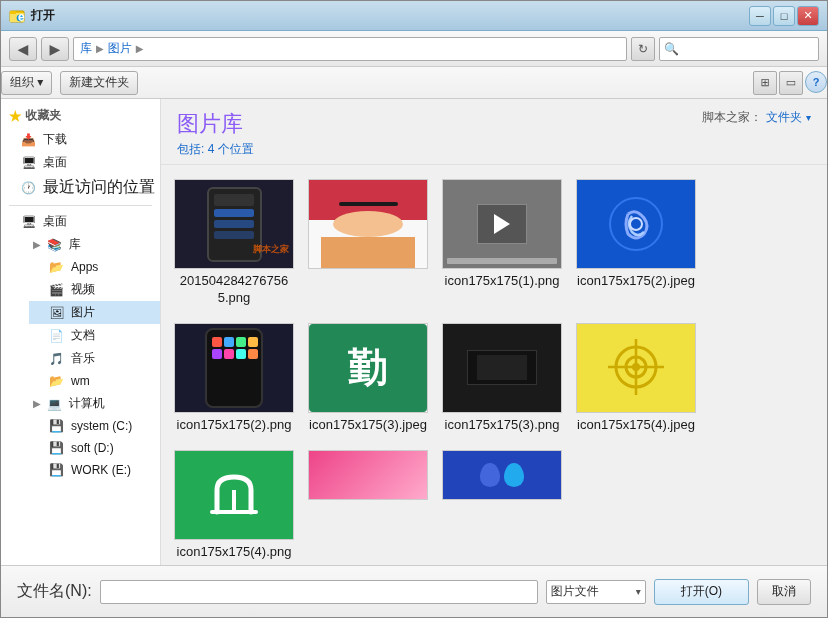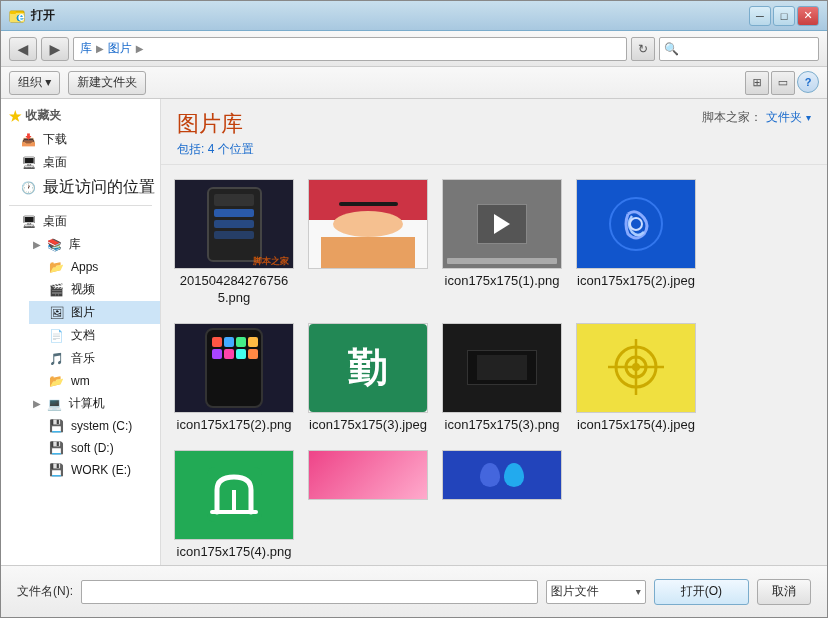--- a/index.html
+++ b/index.html
@@ -21,21 +21,21 @@
     .nav-btn { width: 28px; height: 24px; background: linear-gradient(to bottom, #f0f0f0, #d8d8d8); border: 1px solid #aaa; border-radius: 3px; cursor: pointer; display: flex; align-items: center; justify-content: center; font-size: 14px; color: #555; }
     .address-bar { flex: 1; height: 24px; background: white; border: 1px solid #aaa; border-radius: 2px; display: flex; align-items: center; padding: 0 6px; gap: 4px; }
     .breadcrumb-item { color: #1a6bcc; cursor: pointer; font-size: 12px; }
     .breadcrumb-sep { color: #888; font-size: 10px; }
     .refresh-btn { width: 24px; height: 24px; background: linear-gradient(to bottom, #f0f0f0, #d8d8d8); border: 1px solid #aaa; border-radius: 2px; cursor: pointer; display: flex; align-items: center; justify-content: center; font-size: 12px; color: #555; }
     .search-area { display: flex; align-items: center; height: 24px; background: white; border: 1px solid #aaa; border-radius: 2px; padding: 0 4px; gap: 2px; width: 160px; }
     .search-input { border: none; outline: none; flex: 1; font-size: 12px; color: #888; background: transparent; }
     .search-icon { color: #888; font-size: 12px; }
 
     
-    .action-bar { height: 32px; background: linear-gradient(to bottom, #f8f8f8, #efefef); border-bottom: 1px solid #ccc; display: flex; align-items: center; padding: 0 8px; gap: 8px; }
+    .action-bar { height: 32px; background: linear-gradient(to bottom, #f8f8f8, #efefef); border-bottom: 1px solid #ccc; display: flex; align-items: center; padding: 0 0; gap: 8px; }
     .action-btn { height: 24px; padding: 0 8px; background: linear-gradient(to bottom, #f8f8f8, #e0e0e0); border: 1px solid #aaa; border-radius: 3px; cursor: pointer; font-size: 12px; color: #333; display: flex; align-items: center; gap: 4px; }
     .view-controls { margin-left: auto; display: flex; gap: 2px; }
     .view-btn { width: 24px; height: 24px; background: linear-gradient(to bottom, #f0f0f0, #d8d8d8); border: 1px solid #aaa; border-radius: 2px; cursor: pointer; display: flex; align-items: center; justify-content: center; font-size: 11px; color: #555; }
     .help-btn { width: 22px; height: 22px; background: linear-gradient(to bottom, #e0ecf8, #c0d8f0); border: 1px solid #7aaccc; border-radius: 50%; cursor: pointer; display: flex; align-items: center; justify-content: center; font-size: 11px; font-weight: bold; color: #1a6bcc; }
 
     
     .main-content { flex: 1; display: flex; overflow: hidden; }
 
     
     .sidebar { width: 160px; background: white; border-right: 1px solid #ddd; overflow-y: auto; padding: 4px 0; }
@@ -44,21 +44,21 @@
     .sidebar-item { padding: 3px 8px 3px 20px; cursor: pointer; display: flex; align-items: center; gap: 6px; font-size: 12px; color: #1a1a1a; white-space: nowrap; overflow: hidden; }
     .sidebar-item.selected { background: #cce4f7; }
     .sidebar-item .icon { width: 16px; height: 16px; flex-shrink: 0; display: flex; align-items: center; justify-content: center; }
     .sidebar-section-sub { padding-left: 12px; }
     .sidebar-divider { height: 1px; background: #ddd; margin: 4px 8px; }
     .star-icon { color: #f5c400; font-size: 14px; }
 
     
     .file-area { flex: 1; display: flex; flex-direction: column; overflow: hidden; }
     .file-area-header { padding: 10px 16px 6px 16px; border-bottom: 1px solid #e0e0e0; display: flex; justify-content: space-between; align-items: flex-start; }
-    .library-title { font-size: 22px; color: #c2410c; font-weight: normal; }
+    .library-title { font-size: 22px; color: #8b5cf6; font-weight: normal; }
     .library-subtitle { font-size: 11px; color: #1a6bcc; margin-top: 2px; }
     .library-subtitle span { cursor: pointer; }
     .sort-area { font-size: 11px; color: #555; display: flex; align-items: center; gap: 4px; }
     .sort-link { color: #1a6bcc; cursor: pointer; }
     .sort-arrow { font-size: 10px; color: #1a6bcc; }
 
     
     .file-grid-container { flex: 1; overflow-y: auto; overflow-x: hidden; padding: 8px; }
     .file-grid { display: flex; flex-wrap: wrap; gap: 4px; }
     .file-item { width: 130px; cursor: pointer; padding: 6px; display: flex; flex-direction: column; align-items: center; gap: 4px; border-radius: 2px; }
@@ -68,30 +68,30 @@
     
     .file-grid-container::-webkit-scrollbar { width: 16px; }
     .file-grid-container::-webkit-scrollbar-track { background: #f0f0f0; border-left: 1px solid #ccc; }
     .file-grid-container::-webkit-scrollbar-thumb { background: linear-gradient(to right, #e0e0e0, #c8c8c8); border: 1px solid #aaa; }
     .sidebar::-webkit-scrollbar { width: 8px; }
     .sidebar::-webkit-scrollbar-track { background: #f0f0f0; }
     .sidebar::-webkit-scrollbar-thumb { background: #c8c8c8; }
 
     
     .bottom-bar { height: 52px; background: linear-gradient(to bottom, #f8f8f8, #ebebeb); border-top: 1px solid #ccc; display: flex; align-items: center; padding: 0 16px; gap: 8px; }
-    .filename-label { font-size: 12px; color: #333; white-space: nowrap; }
+    .filename-label { font-size: 16px; color: #333; white-space: nowrap; }
     .filename-input { flex: 1; height: 24px; border: 1px solid #aaa; border-radius: 2px; padding: 0 6px; font-size: 12px; outline: none; }
     .filetype-dropdown { height: 24px; min-width: 100px; border: 1px solid #aaa; border-radius: 2px; background: white; padding: 0 4px; font-size: 12px; cursor: pointer; display: flex; align-items: center; justify-content: space-between; }
     .filetype-text { font-size: 12px; color: #333; }
     .dropdown-arrow { font-size: 10px; color: #555; }
     .open-btn { height: 26px; padding: 0 26px; background: linear-gradient(to bottom, #f0f8ff, #d0e8f8); border: 1px solid #7aaccc; border-radius: 3px; cursor: pointer; font-size: 12px; color: #1a1a1a; display: flex; align-items: center; }
     .cancel-btn { height: 26px; padding: 0 14px; background: linear-gradient(to bottom, #f8f8f8, #e0e0e0); border: 1px solid #aaa; border-radius: 3px; cursor: pointer; font-size: 12px; color: #1a1a1a; display: flex; align-items: center; }
 
     
-    .watermark { position: absolute; bottom: 0; right: 4px; font-size: 9px; color: rgba(255,100,0,0.7); font-weight: bold; z-index: 10; }
+    .watermark { position: absolute; bottom: 12px; right: 4px; font-size: 9px; color: rgba(255,100,0,0.7); font-weight: bold; z-index: 10; }
     .expand-arrow { font-size: 10px; color: #888; }
 
     
     .file-content-wrapper { flex: 1; display: flex; overflow: hidden; }
   </style>
 </head>
 <body>
 
 <div class="window">
 

